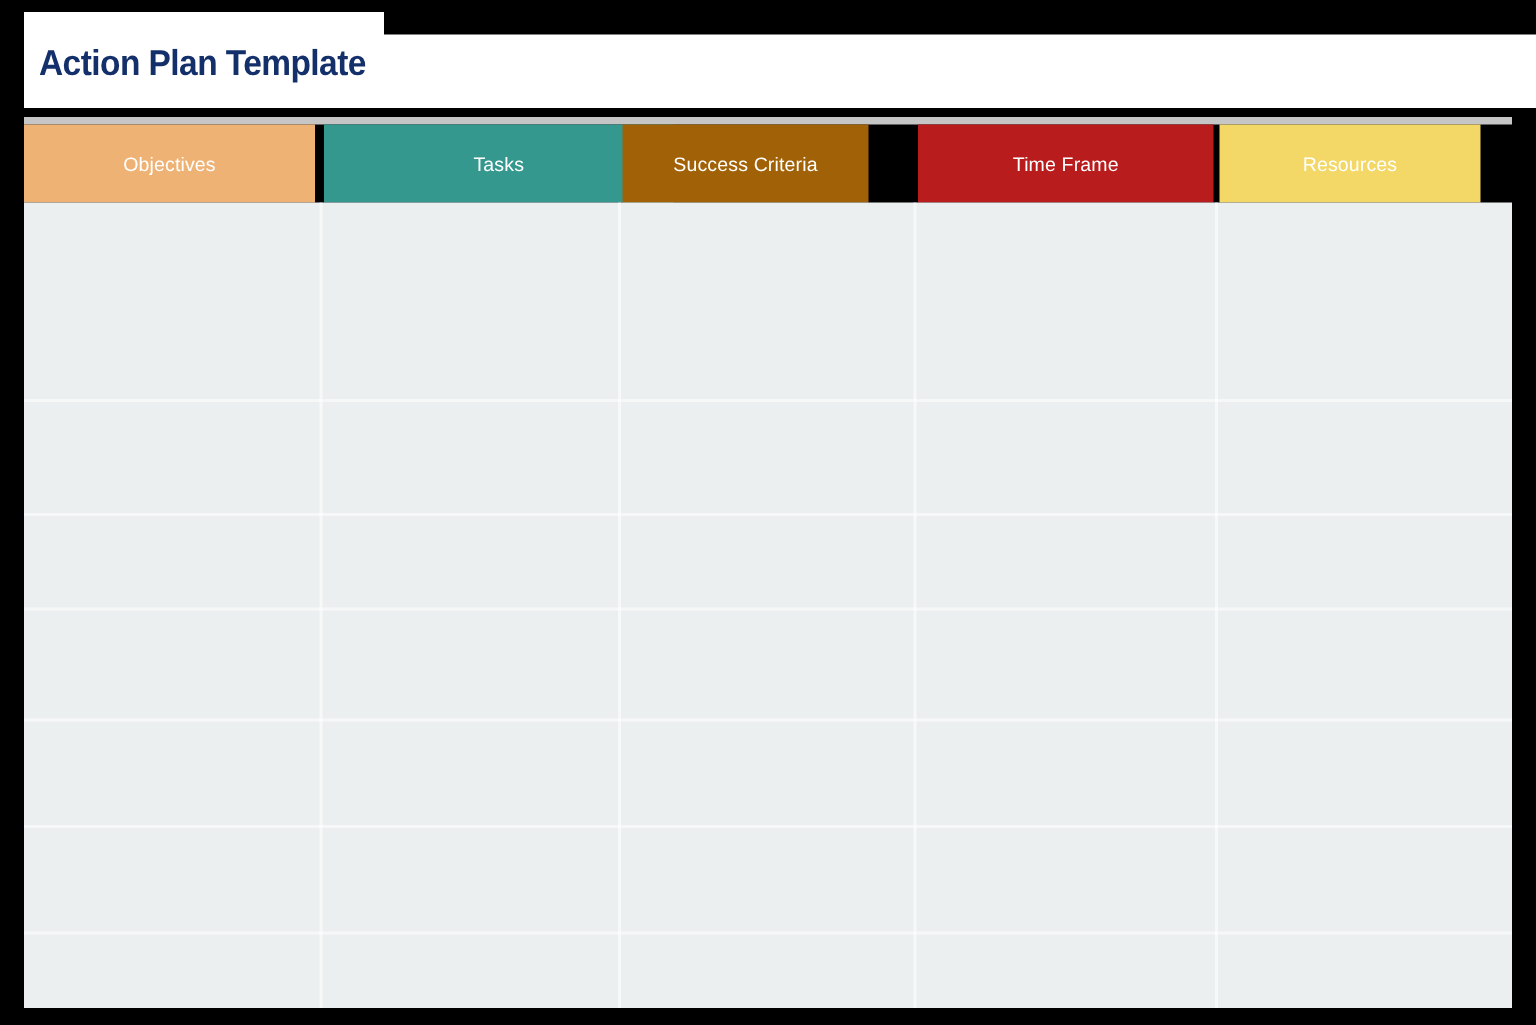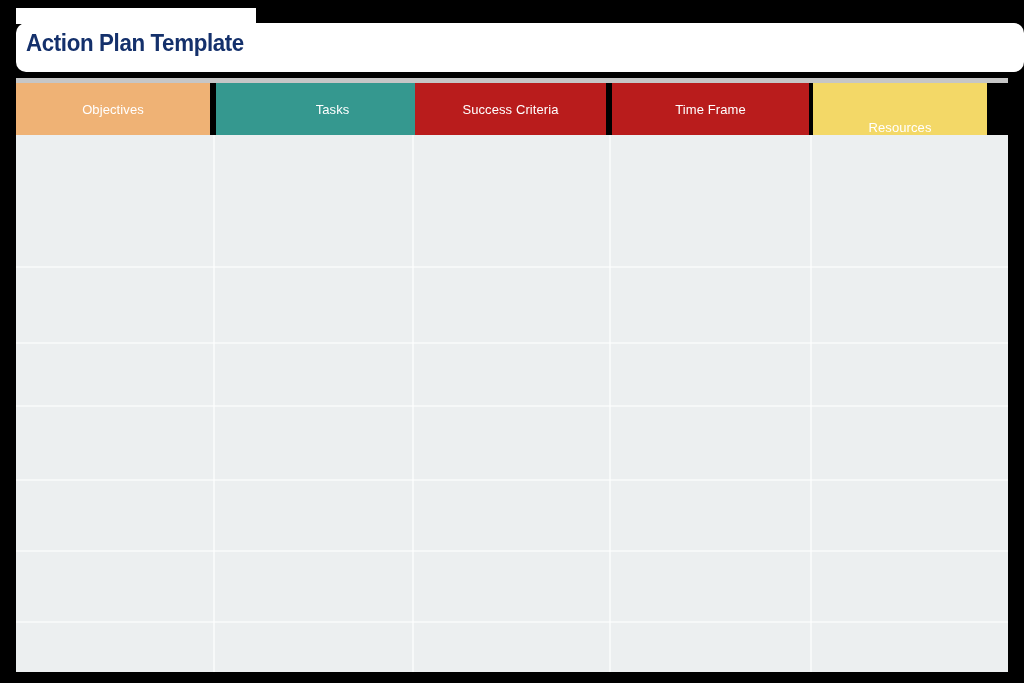--- a/index.html
+++ b/index.html
@@ -24,21 +24,20 @@
     height: 16px;
     background: #ffffff;
   }
   #title-bar {
     position: absolute;
     left: 16px;
     top: 23px;
     width: 1008px;
     height: 49px;
     background: #ffffff;
-    border-radius: 10px;
   }
   #page-title {
     position: absolute;
     left: 10px;
     top: 6px;
     font-family: "Liberation Sans", sans-serif;
     font-size: 24px;
     font-weight: bold;
     letter-spacing: -0.4px;
     color: #14306b;
@@ -124,27 +123,27 @@
 
   <div id="header-rule"></div>
 
   <div id="header-row">
       <div class="col-header" style="left: 0px; width: 194px; background: rgb(239, 178, 117);">
         <span>Objectives</span>
       </div>
       <div class="col-header" style="left: 200px; width: 233px; background: rgb(53, 152, 143);">
         <span>Tasks</span>
       </div>
-      <div class="col-header" style="left: 399px; width: 191px; background: #b91c1c;">
+      <div class="col-header" style="left: 399px; width: 164px; background: #a16207;">
         <span>Success Criteria</span>
       </div>
       <div class="col-header" style="left: 596px; width: 197px; background: #b91c1c;">
         <span>Time Frame</span>
       </div>
-      <div class="col-header" style="left: 797px; width: 174px; background: rgb(243, 216, 103); align-items: flex-end;">
+      <div class="col-header" style="left: 797px; width: 174px; background: rgb(243, 216, 103);">
         <span>Resources</span>
       </div>
     </div>
 
   <div id="table-body">
       <div class="vgrid" style="left: 197px;"></div>
       <div class="vgrid" style="left: 396px;"></div>
       <div class="vgrid" style="left: 593px;"></div>
       <div class="vgrid" style="left: 794px;"></div>
       <div class="hgrid" style="top: 131px;"></div>

